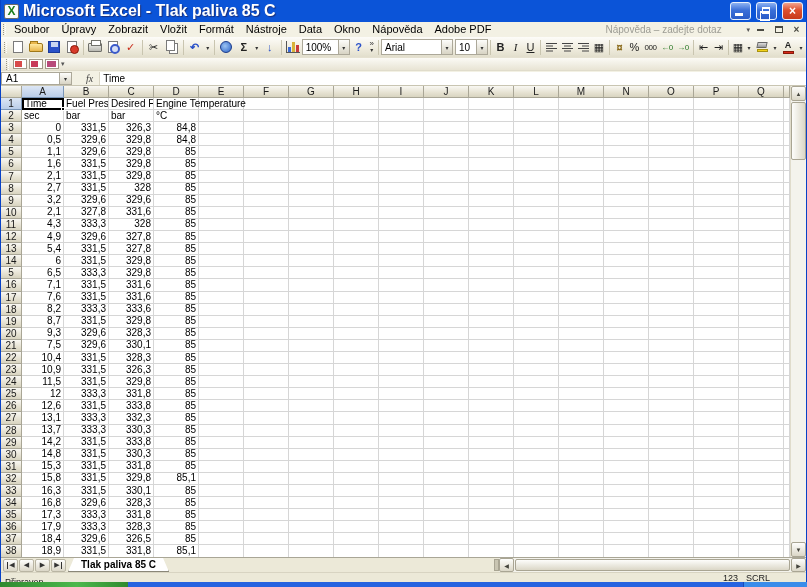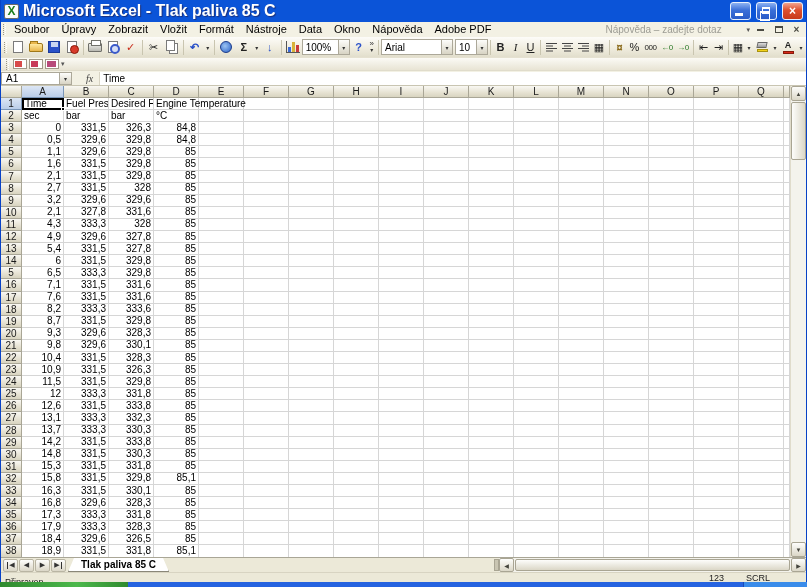--- a/index.html
+++ b/index.html
@@ -126,21 +126,21 @@
   .hsplit { width:5px; background:#C9C5B2; border:1px solid #A9A593; margin:1px 0; }
   .hscroll { flex:0 0 307px; display:flex; background:#F4F3EC; }
   .hbtn { flex:0 0 15px; background:linear-gradient(180deg,#FDFDFB,#DBD7C7); border:1px solid #A9A593; border-radius:2px;
     font-size:6px; display:flex; align-items:center; justify-content:center; color:#44443C; }
   .hthumb { flex:1; margin:1px 1px; background:linear-gradient(180deg,#FDFDFB,#DBD7C7); border:1px solid #A9A593; border-radius:2px; }
 
   
   .statusbar { height:10px; flex:0 0 10px; display:flex; align-items:center; background:#ECE9D8;
     border-top:1px solid #D8D4C2; font-size:9px; color:#1A1A1A; padding:0 4px; }
   .status-left { flex:1; line-height:10px;margin-top:8px; }
-  .status-right { display:flex; gap:22px; padding-right:32px; line-height:10px;text-align:center; }
+  .status-right { display:flex; gap:8px; padding-right:32px; line-height:10px;text-align:center; }
 
   
   .taskbar { height:5px; flex:0 0 5px; display:flex; }
   .tb-start { width:128px; background:linear-gradient(90deg,#2F8A2F,#4CB84C 60%,#2F8A2F); }
   .tb-mid { flex:1; background:#2663E0; }
   .tb-tray { width:64px; background:#3A8CEA; border-left:1px solid #1A4AB8; }
 </style>
 </head>
 <body>
 
@@ -748,21 +748,21 @@
         <div class="c num"></div>
         <div class="c num"></div>
         <div class="c num"></div>
         <div class="c num"></div>
         <div class="c num"></div>
         <div class="c num"></div>
         <div class="c num"></div>
         <div class="c num"></div>
         <div class="c num"></div>
         <div class="h">21</div>
-        <div class="c num">9,8</div>
+        <div class="c num">7,5</div>
         <div class="c num">329,6</div>
         <div class="c num">330,1</div>
         <div class="c num">85</div>
         <div class="c num"></div>
         <div class="c num"></div>
         <div class="c num"></div>
         <div class="c num"></div>
         <div class="c num"></div>
         <div class="c num"></div>
         <div class="c num"></div>

